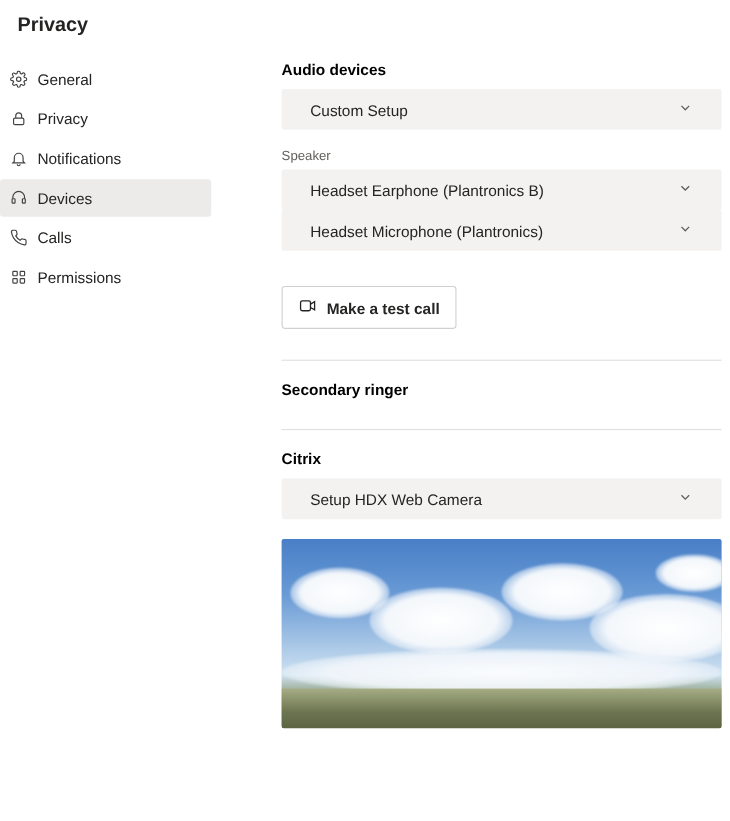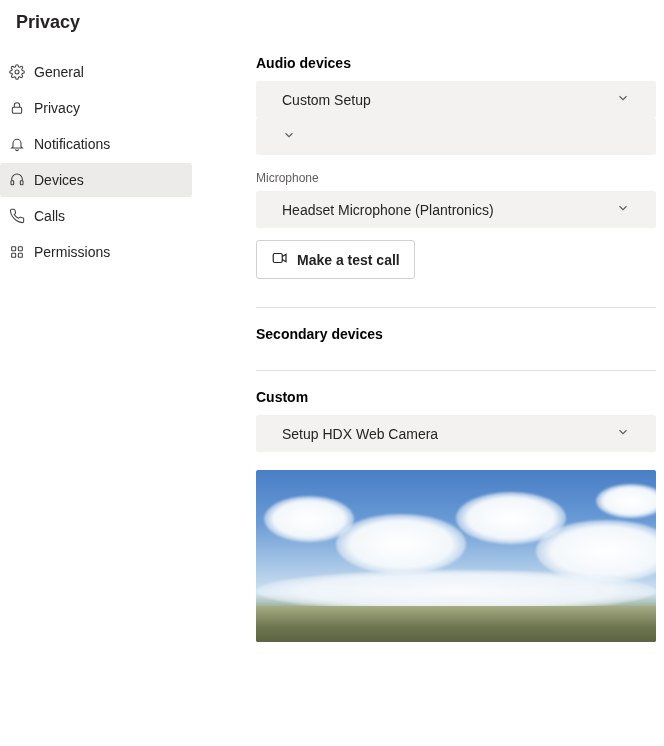--- a/index.html
+++ b/index.html
@@ -84,21 +84,21 @@
     align-items: center;
     gap: 8px;
     border: 1px solid #d1d1d1;
     background: #ffffff;
     border-radius: 3px;
     padding: 8px 14px;
     font-size: 14px;
     font-weight: 600;
     color: #252423;
     cursor: pointer;
-    margin-top: 12px;
+    margin-top: 32px;
     justify-content: flex-end;
   }
   .test-call-btn .icon svg { width: 18px; height: 18px; }
   .divider {
     border: none;
     border-top: 1px solid #e1dfdd;
     margin: 28px 0 18px 0;
   }
   .camera-preview {
     margin-top: 18px;
@@ -209,29 +209,30 @@
       <div class="section-label">Audio devices</div>
       <div class="select">
         <span>Custom Setup</span>
         <span class="chev">
           <svg viewBox="0 0 24 24" fill="none" stroke="currentColor" stroke-width="2">
               <polyline points="6 9 12 15 18 9"></polyline>
             </svg>
         </span>
       </div>
 
-      <div class="select">
-        <span class="chev">
-          <svg viewBox="0 0 24 24" fill="none" stroke="currentColor" stroke-width="2">
-              <polyline points="6 9 12 15 18 9"></polyline>
-            </svg>
-        </span>
-      </div>
-
-      <div class="field-label">Microphone</div>
+      <div class="field-label">Speaker</div>
+      <div class="select">
+        <span>Headset Earphone (Plantronics B)</span>
+        <span class="chev">
+          <svg viewBox="0 0 24 24" fill="none" stroke="currentColor" stroke-width="2">
+              <polyline points="6 9 12 15 18 9"></polyline>
+            </svg>
+        </span>
+      </div>
+
       <div class="select">
         <span>Headset Microphone (Plantronics)</span>
         <span class="chev">
           <svg viewBox="0 0 24 24" fill="none" stroke="currentColor" stroke-width="2">
               <polyline points="6 9 12 15 18 9"></polyline>
             </svg>
         </span>
       </div>
 
       <button class="test-call-btn">
@@ -239,25 +240,25 @@
           <svg viewBox="0 0 24 24" fill="none" stroke="currentColor" stroke-width="1.6">
             <rect x="3" y="6" width="12" height="12" rx="2"></rect>
             <path d="M15 10l5-3v10l-5-3"></path>
           </svg>
         </span>
         <span>Make a test call</span>
       </button>
 
       <hr class="divider">
 
-      <div class="section-label">Secondary devices</div>
+      <div class="section-label">Secondary ringer</div>
 
       <hr class="divider">
 
-      <div class="section-label">Custom</div>
+      <div class="section-label">Citrix</div>
       <div class="select">
         <span>Setup HDX Web Camera</span>
         <span class="chev">
           <svg viewBox="0 0 24 24" fill="none" stroke="currentColor" stroke-width="2">
               <polyline points="6 9 12 15 18 9"></polyline>
             </svg>
         </span>
       </div>
 
       <div class="camera-preview">

